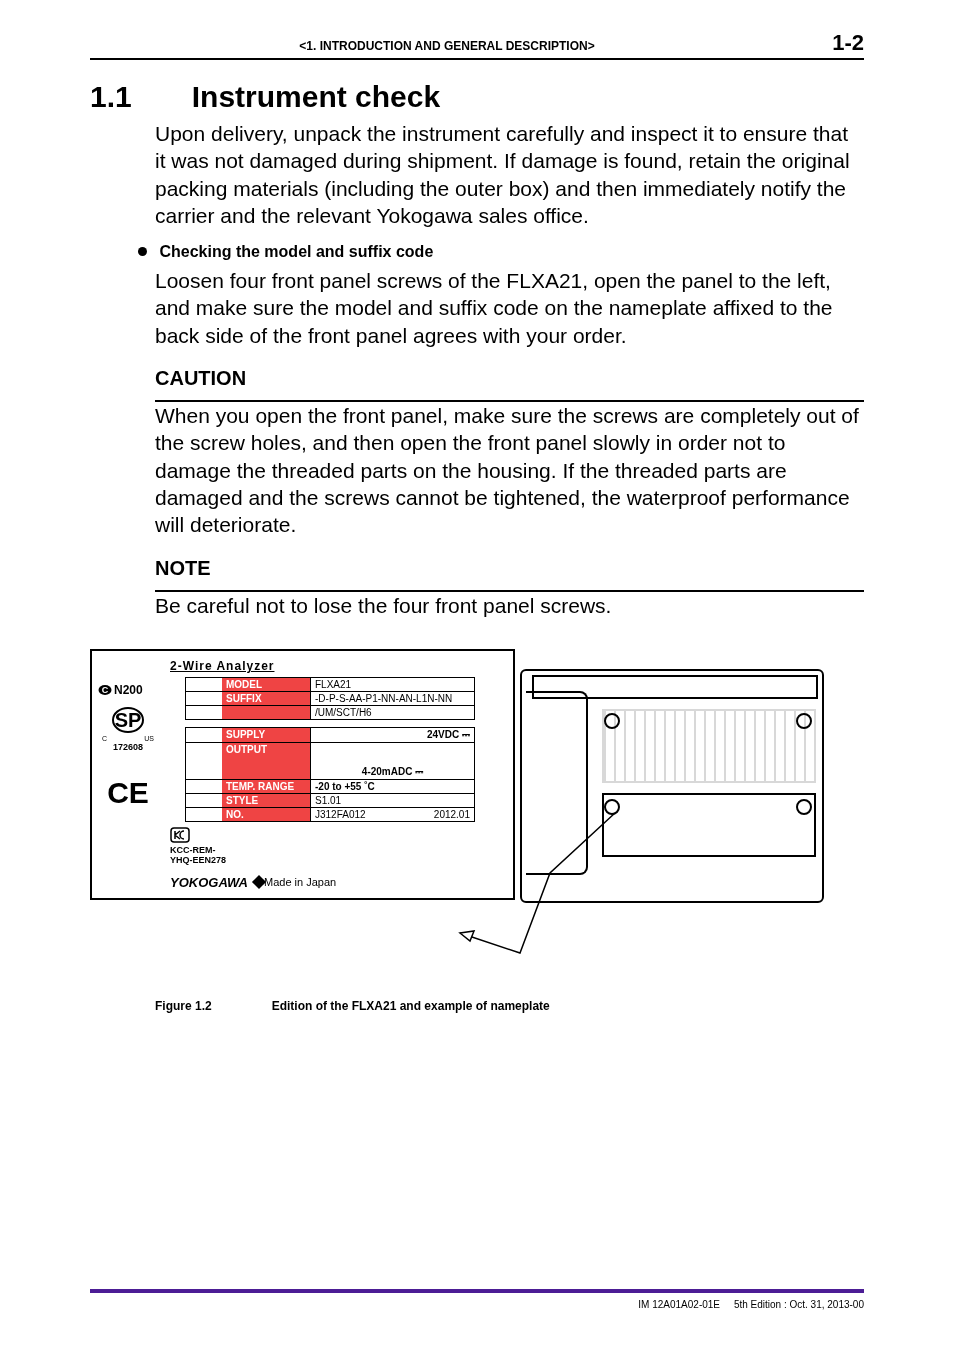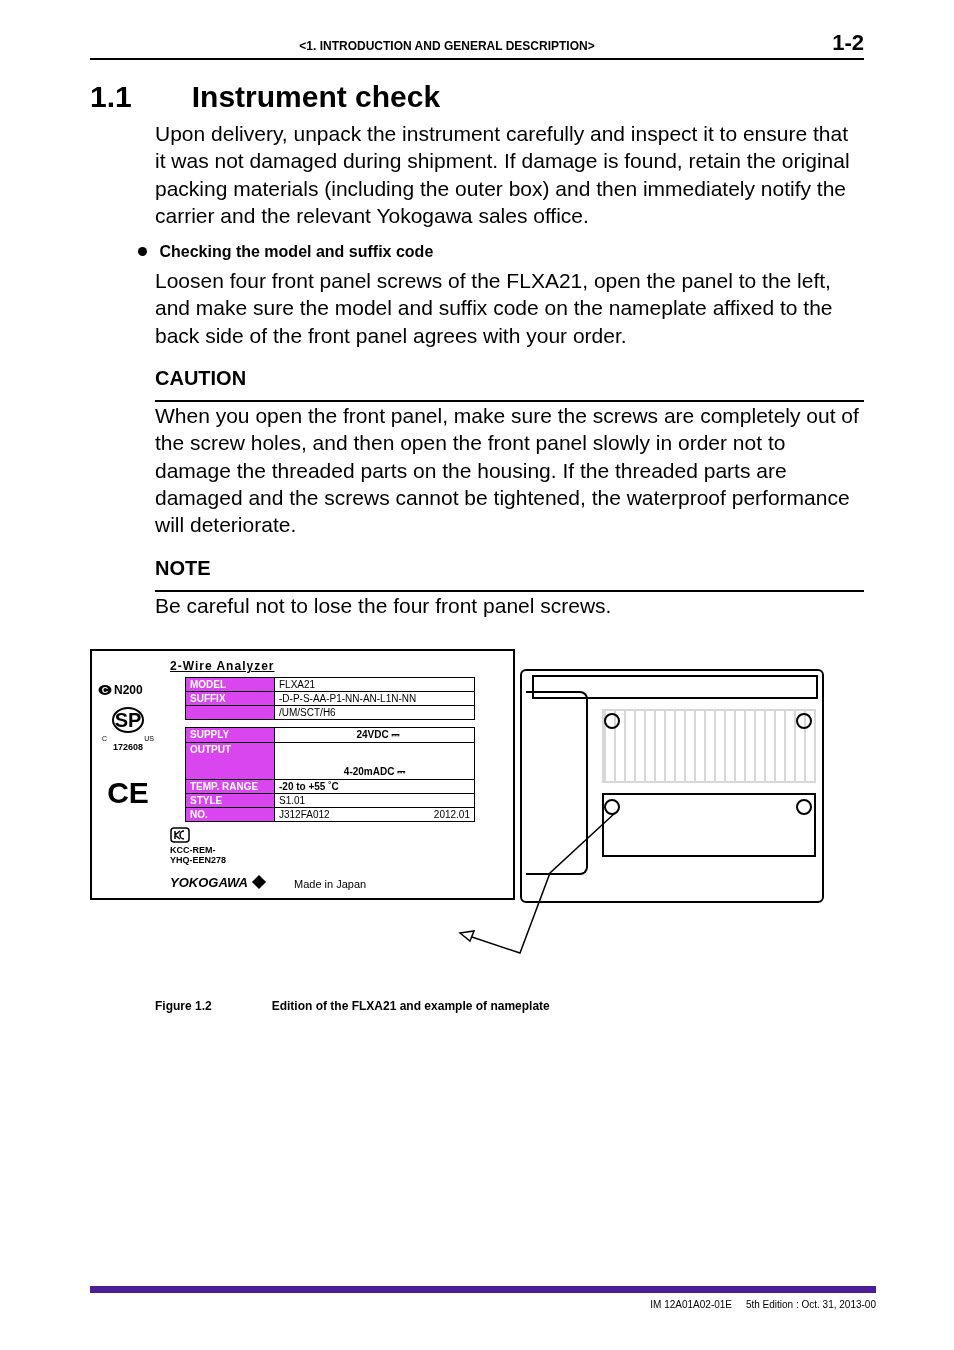--- a/index.html
+++ b/index.html
@@ -106,24 +106,24 @@
     text-decoration: underline;
     margin-left: 70px;
     margin-bottom: 4px;
     letter-spacing: 1px;
   }
   .np-table {
     margin-left: 85px;
     width: 290px;
   }
   .np-row { display:flex; border:1px solid #000; margin-bottom:-1px; font-size:10px; }
-  .np-label { background:#d946ef; color:#fff; font-weight:bold; padding:1px 4px; width:80px; border-right:1px solid #000; }
+  .np-label { background:#ef4444; color:#fff; font-weight:bold; padding:1px 4px; width:80px; border-right:1px solid #000;margin-left:36px; }
   .np-val { padding:1px 4px; flex:1; }
   .np-extra { margin-left:70px; margin-top:6px; font-size:9px; font-weight:bold; text-align:left; }
-  .np-footer { margin-left:70px; margin-top:10px; font-size:11px; display:flex; gap:30px; align-items:flex-end;}
+  .np-footer { margin-left:70px; margin-top:10px; font-size:11px; display:flex; align-items:center;}
   .np-footer .brand { font-weight:bold; font-size:13px; font-style:italic; display:flex; align-items:center; gap:6px;}
   .diamond { display:inline-block; width:10px; height:10px; background:#000; transform:rotate(45deg);}
   .device-draw {
     position: absolute;
     left: 430px;
     top: 20px;
     width: 300px;
     height: 230px;
     border: 2px solid #000;
     border-radius: 6px;
@@ -155,23 +155,23 @@
   .callout svg { width:100%; height:100%; overflow:visible; }
   .fig-caption {
     font-size:12px;
     font-weight:bold;
     margin:10px 0 0 65px;
     display:flex;
     gap:60px;
   }
   .footer {
     position:absolute;
-    left:90px; right:78px;
+    left:90px; right:90px;
     bottom:40px;
-    border-top:7px solid #4c1d95;
+    border-top:4px solid #4c1d95;
     padding-top:6px;
     font-size:10px;
     text-align:right;
     color:#000;
   }
 </style>
 </head>
 <body>
 
 <div class="page">
@@ -229,21 +229,21 @@
           <div class="np-val">-D-P-S-AA-P1-NN-AN-L1N-NN</div>
         </div>
         <div class="np-row">
           <div class="np-label"></div>
           <div class="np-val">/UM/SCT/H6</div>
         </div>
       </div>
       <div class="np-table" style="margin-top:8px;">
         <div class="np-row">
           <div class="np-label">SUPPLY</div>
-          <div class="np-val" style="text-align:center;font-weight:bold;padding-left:11px;">24VDC ⎓</div>
+          <div class="np-val" style="text-align:right;font-weight:bold;padding-left:11px;">24VDC ⎓</div>
         </div>
         <div class="np-row">
           <div class="np-label">OUTPUT</div>
           <div class="np-val" style="text-align:center;font-weight:bold;margin-top:22px;">4-20mADC ⎓</div>
         </div>
         <div class="np-row">
           <div class="np-label">TEMP. RANGE</div>
           <div class="np-val" style="text-align:left;font-weight:bold;">-20 to +55 ˚C</div>
         </div>
         <div class="np-row">

